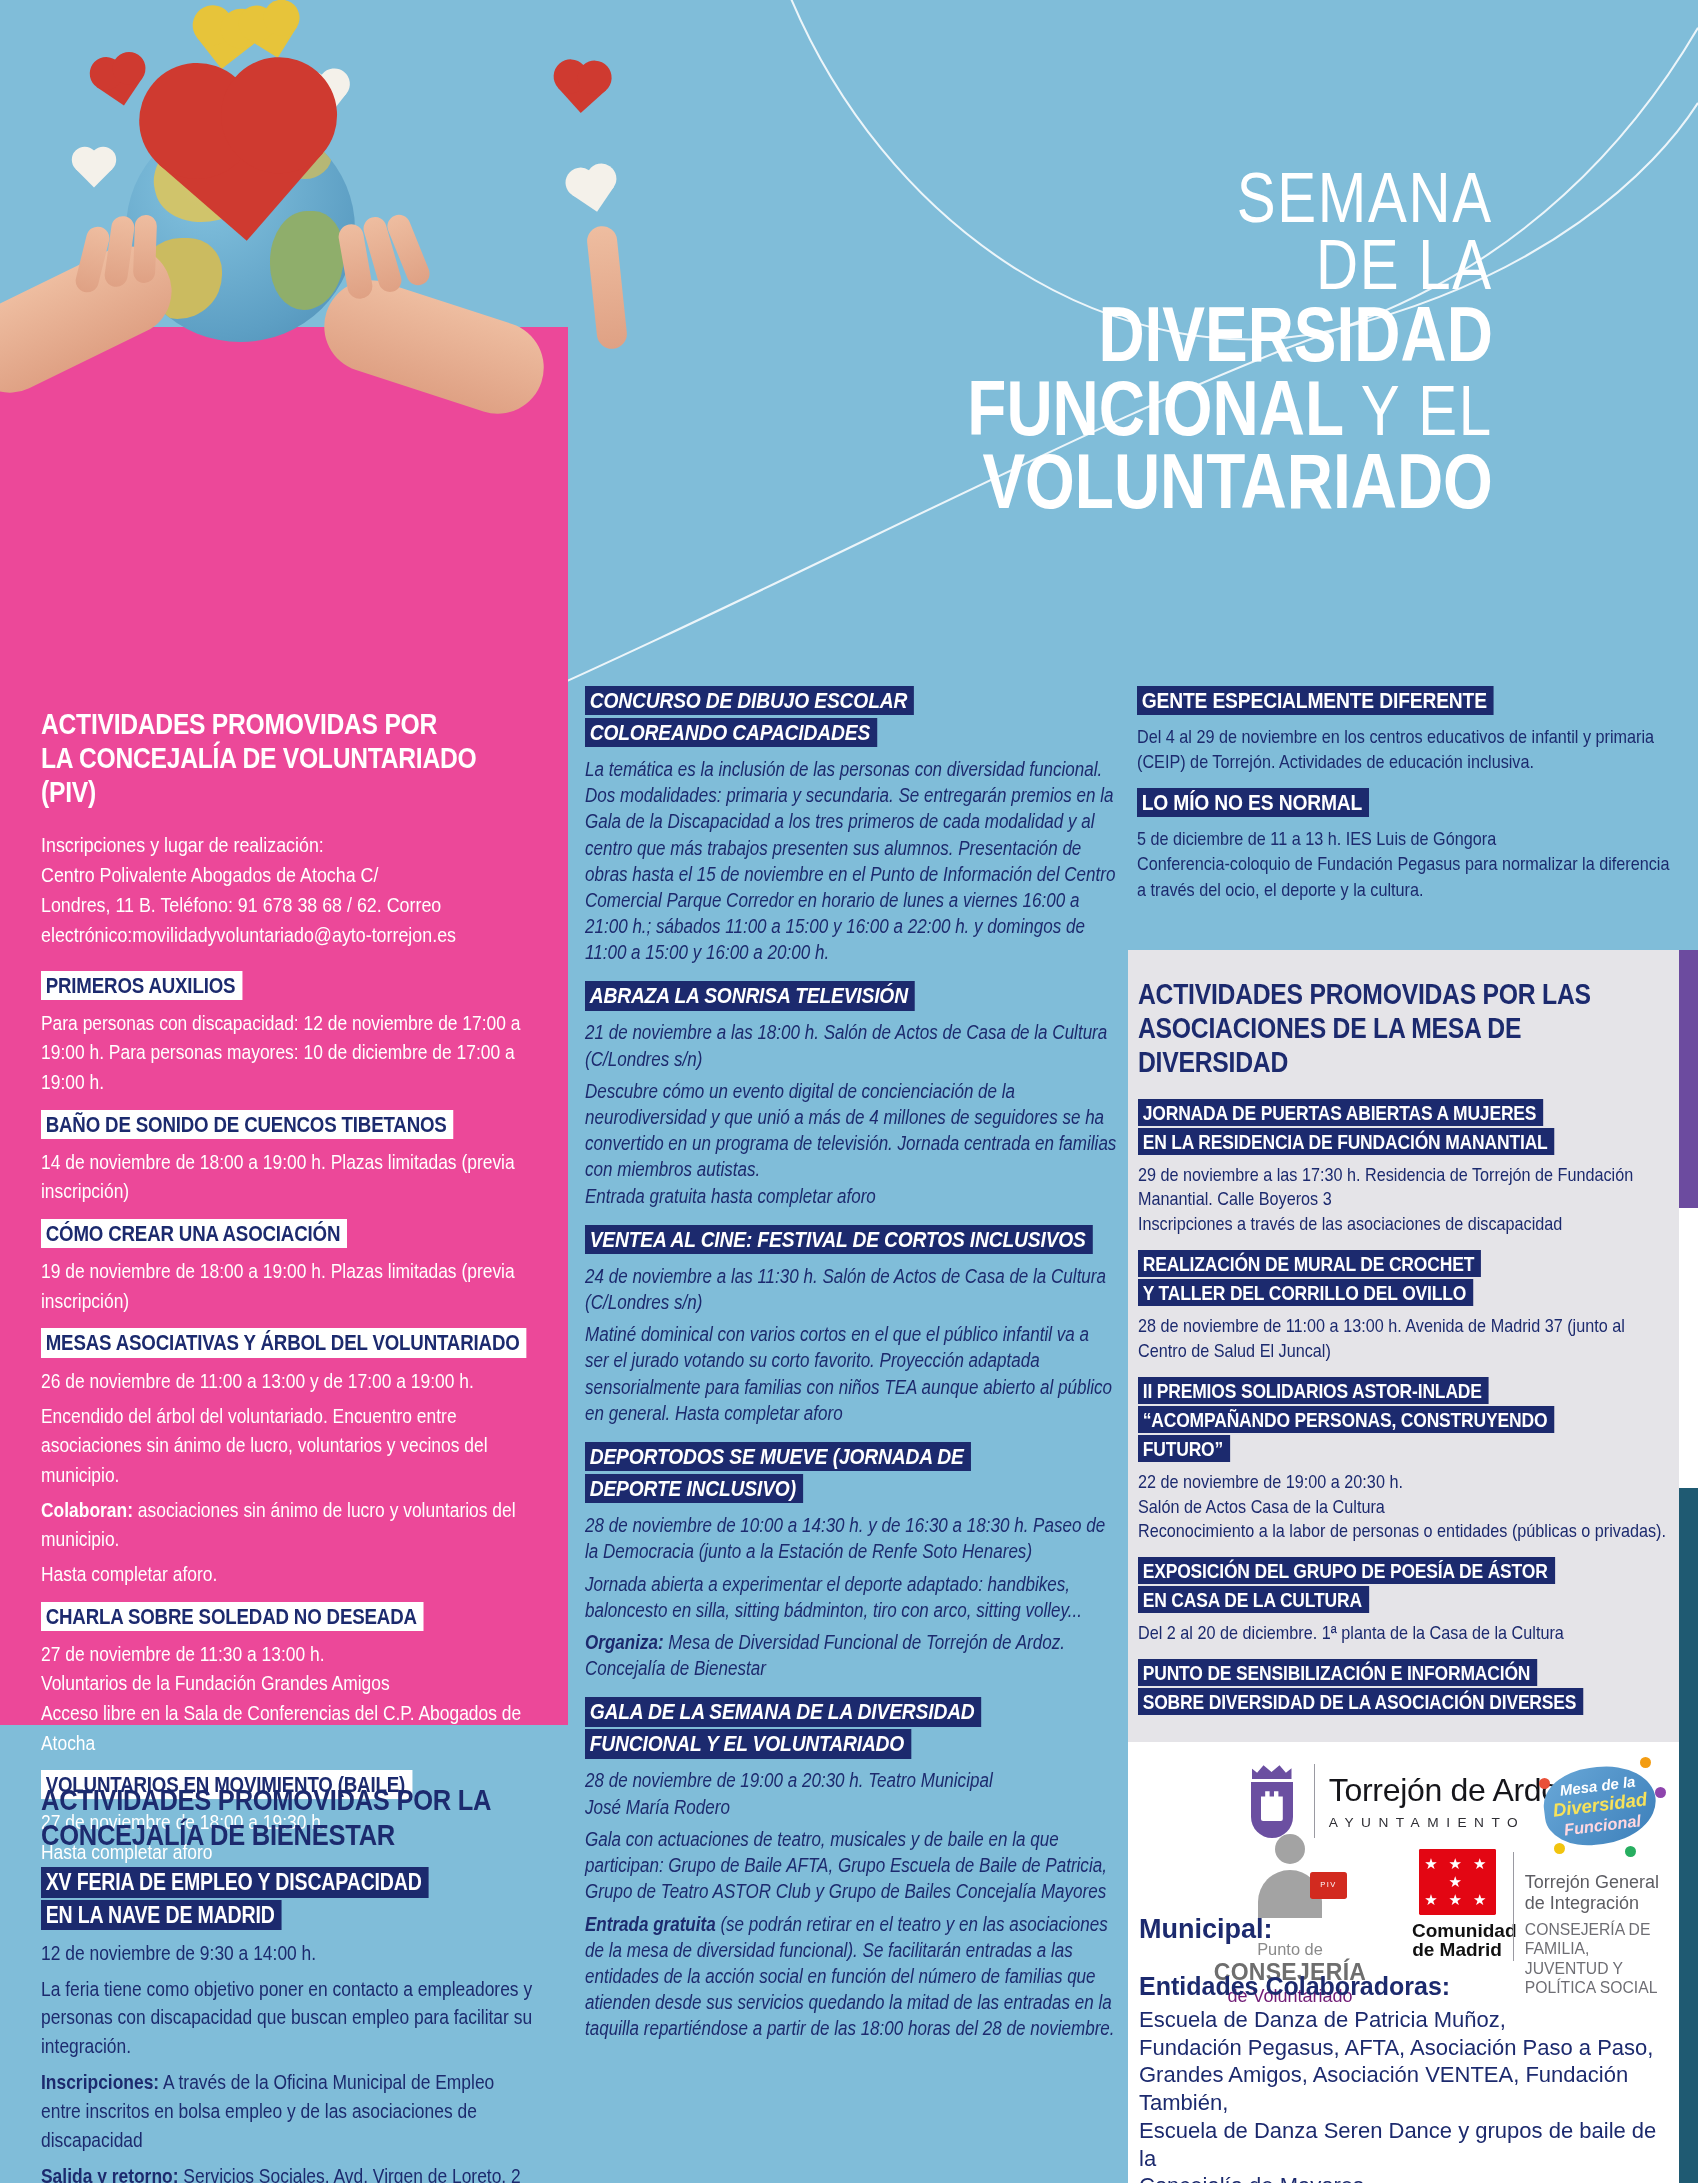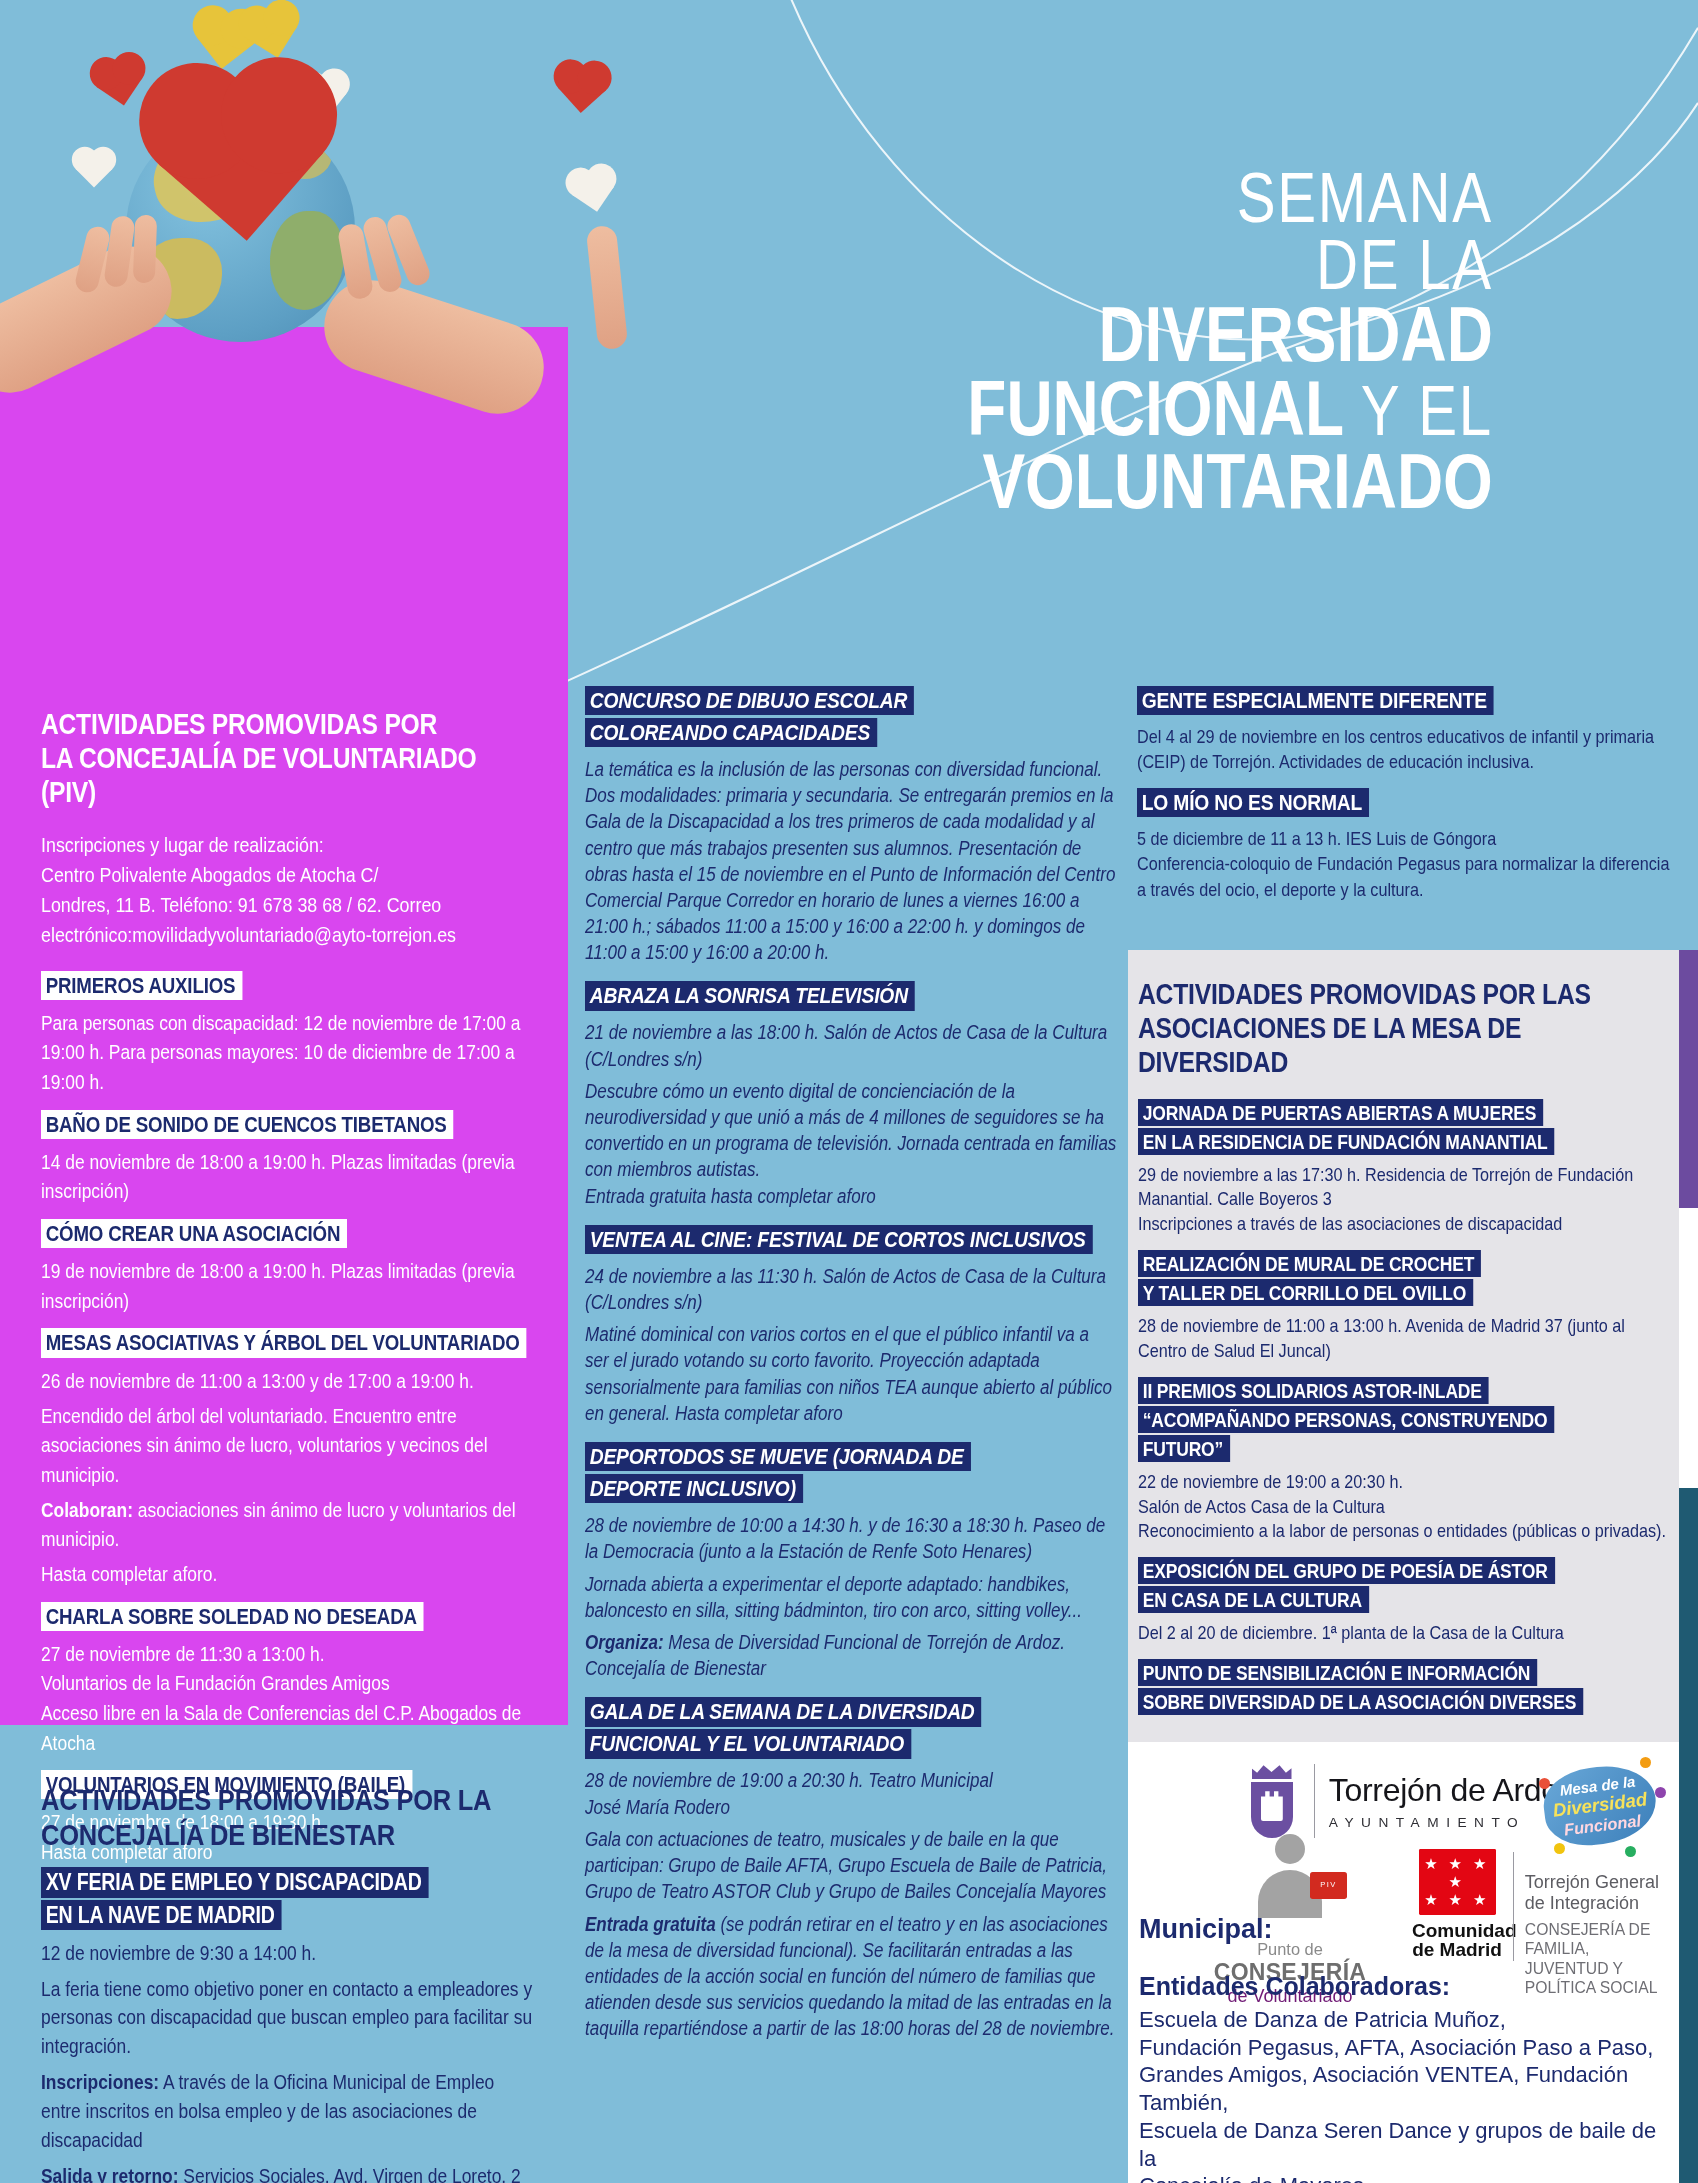--- a/index.html
+++ b/index.html
@@ -22,21 +22,21 @@
   .heart::before,.heart::after{content:"";position:absolute;width:var(--s);height:var(--s);
          border-radius:50%;background:inherit;}
   .heart::before{top:calc(var(--s) / -2);left:0;}
   .heart::after{left:calc(var(--s) / 2);top:0;}
   .globe{position:absolute;left:126px;top:116px;width:229px;height:226px;border-radius:50%;
          background:radial-gradient(circle at 35% 30%,#85c4e0,#5d9fc4 70%,#4d8cb4);overflow:hidden;}
   .land{position:absolute;border-radius:55% 45% 60% 50%;}
   .skin{position:absolute;background:linear-gradient(180deg,#eebda0,#dfa184);}
 
   
-  .panel-navy{position:absolute;left:0;top:327px;width:568px;height:1398px;background:#d946ef;
+  .panel-navy{position:absolute;left:0;top:327px;width:568px;height:1398px;background:#ec4899;
               box-sizing:border-box;padding:380px 0 0 41px;color:#fff;z-index:3;}
   .panel-leftbottom{position:absolute;left:0;top:1725px;width:568px;height:458px;
               box-sizing:border-box;padding:57px 0 0 41px;z-index:3;}
   .col-mid{position:absolute;left:585px;top:685px;width:533px;z-index:3;font-style:italic;}
   .col-right-top{position:absolute;left:1137px;top:685px;width:540px;z-index:3;}
   .panel-gray{position:absolute;left:1128px;top:950px;width:551px;height:792px;background:#e5e4e8;
               box-sizing:border-box;padding:27px 0 0 9.6px;overflow:hidden;z-index:3;}
   .panel-white{position:absolute;left:1128px;top:1742px;width:551px;height:441px;background:#fff;z-index:3;}
 
   

